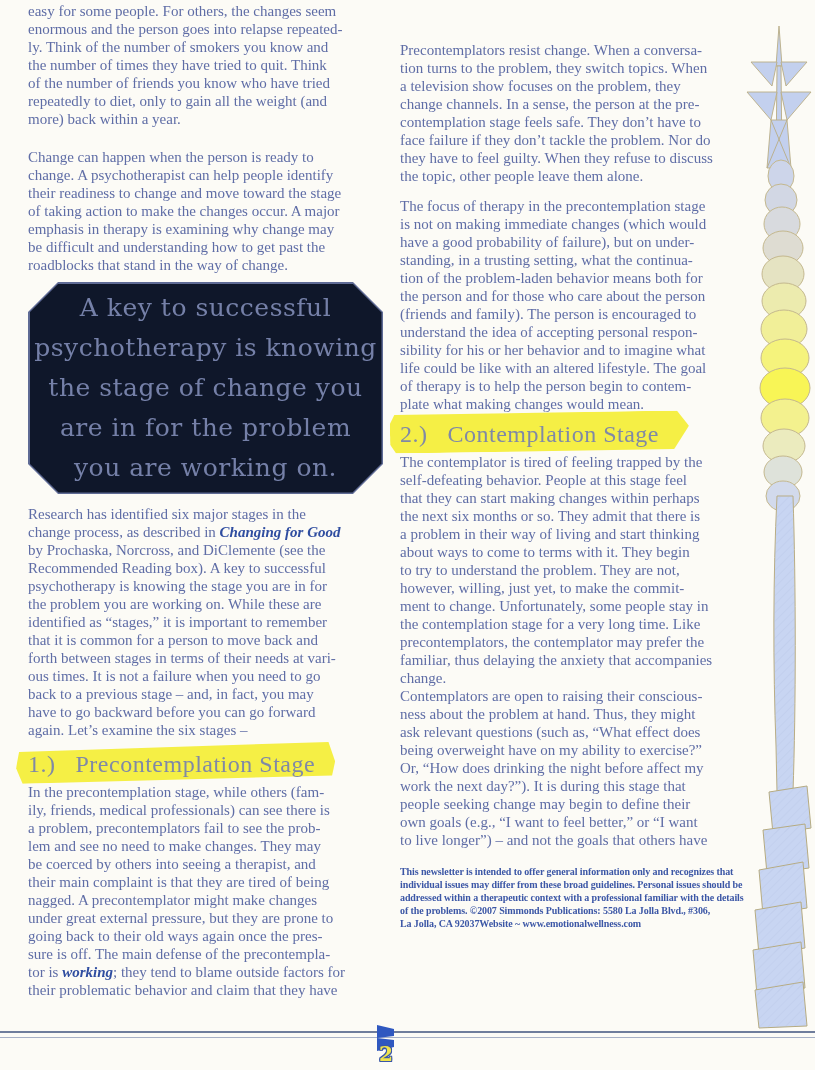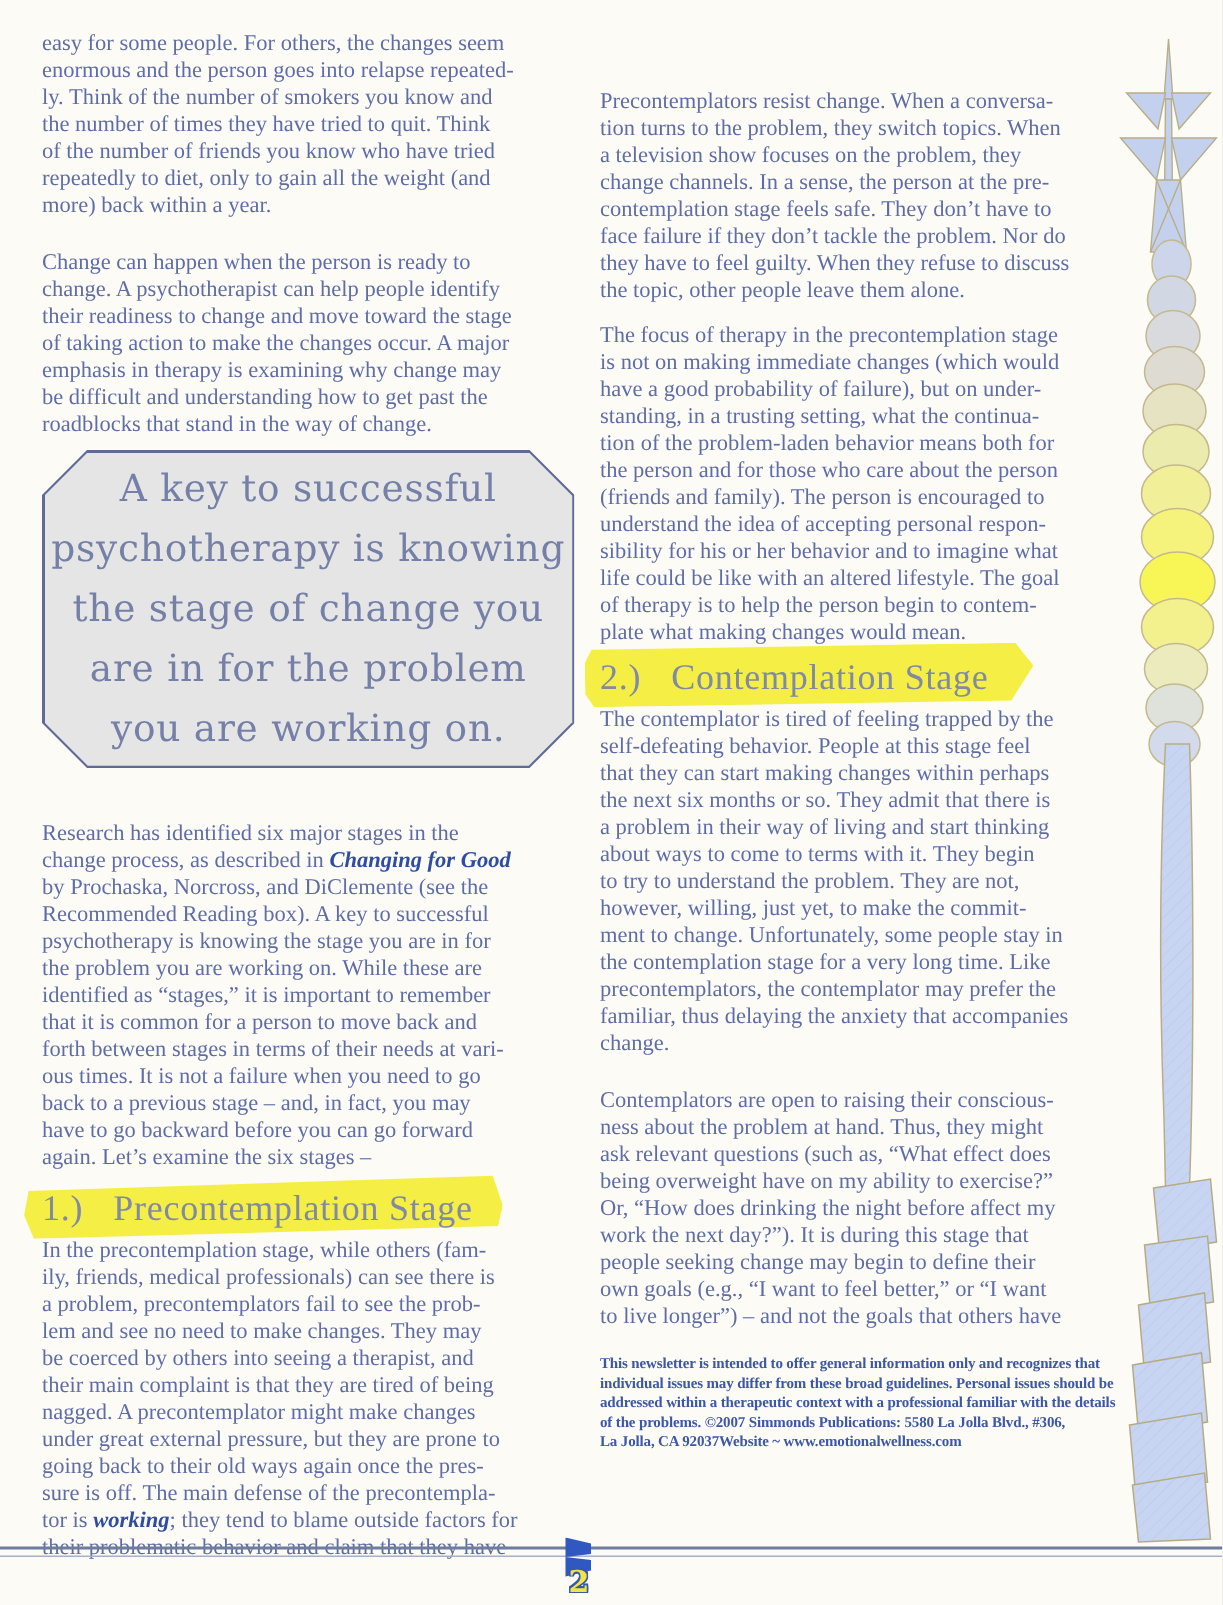--- a/index.html
+++ b/index.html
@@ -1,26 +1,26 @@
 <!DOCTYPE html>
 <html><head>
 <meta charset="utf-8">
 <style>
   html,body{margin:0;padding:0;background:#e8e6e0;}
   .page{position:relative;width:815px;height:1070px;background:#fcfbf6;overflow:hidden;
         font-family:"Liberation Serif",serif;}
-  .col{position:absolute;top:20px;}
+  .col{position:absolute;top:2px;}
   .col.left{left:28px;width:360px;}
   .col.right{left:400px;width:352px;}
   .body{white-space:pre-line;margin:0;font-size:15px;line-height:18px;color:#5f6da6;}
   .em{font-weight:bold;font-style:italic;color:#2f4da0;}
   
   .callout{margin-top:8px;width:355px;height:212px;background:#5f6b95;
      clip-path:polygon(30px 0,325px 0,355px 30px,355px 182px,325px 212px,30px 212px,0 182px,0 30px);}
-  .callout-inner{position:absolute;left:1.5px;width:352px;height:209px;margin-top:1.5px;background:#e5e5e5;
+  .callout-inner{position:absolute;left:1.5px;width:352px;height:209px;margin-top:1.5px;background:#0f172a;
      clip-path:polygon(29px 0,323px 0,352px 29px,352px 180px,323px 209px,29px 209px,0 180px,0 29px);
      display:flex;align-items:center;justify-content:center;}
   .callout-text{white-space:pre-line;text-align:center;font-family:"DejaVu Serif",serif;
      font-size:25px;line-height:40px;color:#7580a8;letter-spacing:.5px;}
   
   .stage-heading{position:relative;z-index:0;margin:8px 0 2px 0;font-weight:normal;
      font-family:Liberation Serif, serif;font-size:24px;line-height:34px;color:#8089a6;letter-spacing:.5px;}
   .stage-heading .num{margin-right:20px;}
   .hl{position:relative;display:inline-block;}
   .hl::before{content:"";position:absolute;z-index:-1;background:#f5ef45;}
@@ -119,21 +119,21 @@
     <div class="callout">
       <div class="callout-inner">
         <div class="callout-text">A key to successful
 psychotherapy is knowing
 the stage of change you
 are in for the problem
 you are working on.</div>
       </div>
     </div>
 
-    <p class="body" style="margin-top:35px"><span>Research has identified six major stages in the
+    <p class="body" style="margin-top:11px"><span>Research has identified six major stages in the
 change process, as described in </span><span class="em">Changing for Good</span><span>
 by Prochaska, Norcross, and DiClemente (see the
 Recommended Reading box). A key to successful
 psychotherapy is knowing the stage you are in for
 the problem you are working on. While these are
 identified as “stages,” it is important to remember
 that it is common for a person to move back and
 forth between stages in terms of their needs at vari-
 ous times. It is not a failure when you need to go
 back to a previous stage – and, in fact, you may
@@ -186,21 +186,21 @@
 the next six months or so. They admit that there is
 a problem in their way of living and start thinking
 about ways to come to terms with it. They begin
 to try to understand the problem. They are not,
 however, willing, just yet, to make the commit-
 ment to change. Unfortunately, some people stay in
 the contemplation stage for a very long time. Like
 precontemplators, the contemplator may prefer the
 familiar, thus delaying the anxiety that accompanies
 change.</p>
-    <p class="body" style="margin-top:20px">Contemplators are open to raising their conscious-
+    <p class="body" style="">Contemplators are open to raising their conscious-
 ness about the problem at hand. Thus, they might
 ask relevant questions (such as, “What effect does
 being overweight have on my ability to exercise?”
 Or, “How does drinking the night before affect my
 work the next day?”). It is during this stage that
 people seeking change may begin to define their
 own goals (e.g., “I want to feel better,” or “I want
 to live longer”) – and not the goals that others have</p>
 
     <div class="footer">

